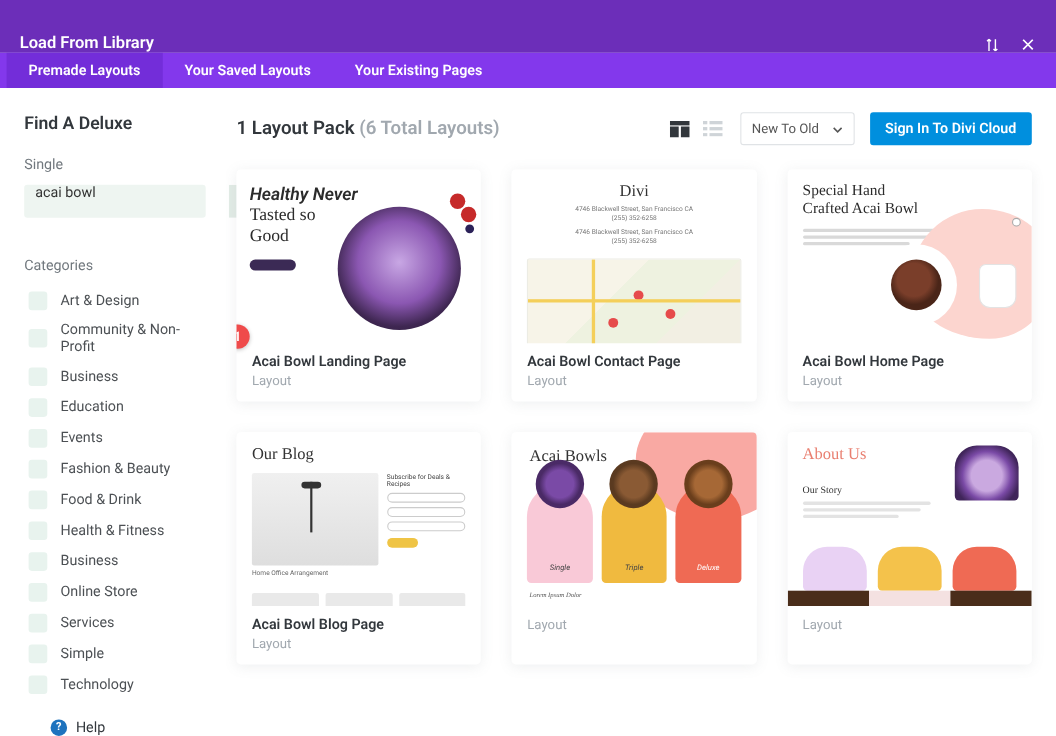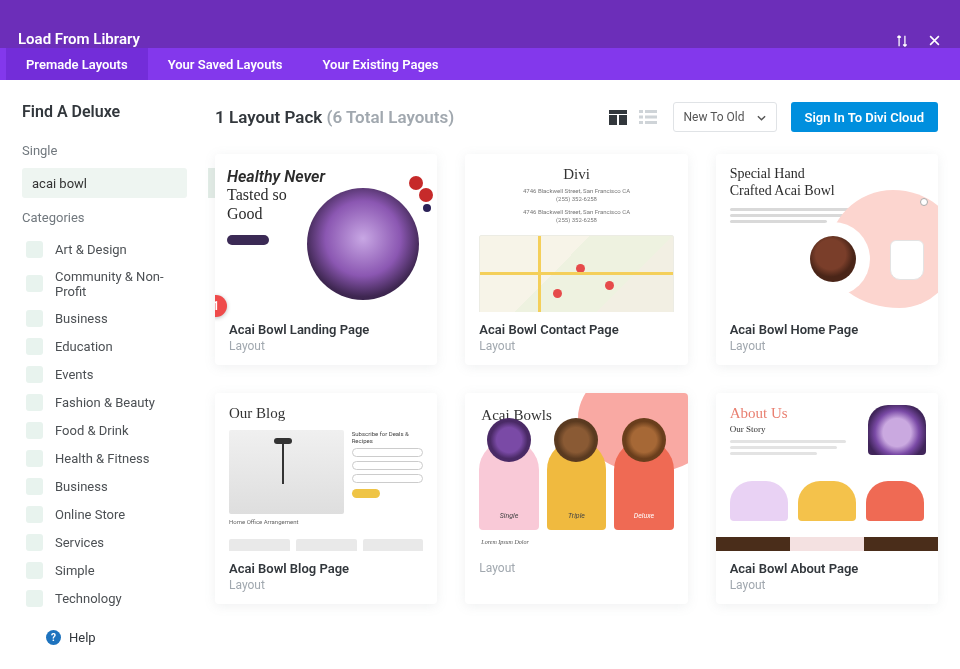--- a/index.html
+++ b/index.html
@@ -8,21 +8,21 @@
   .hdr-title{font-size:15px;font-weight:600}
   .hdr-icons{display:flex;align-items:center;gap:18px}
   .hdr-icons svg{display:block}
   .tabs{height:32px;background:#8338EC;display:flex;padding-left:6px}
   .tab{padding:0 20px;display:flex;align-items:center;color:#fff;font-size:13px;font-weight:600;cursor:pointer}
   .tab.active{background:#732DD9}
   .main{display:flex;height:593px}
   .sidebar{width:205px;padding:22px 18px 0 22px}
   .sb-title{font-size:16px;font-weight:600;color:#32373c;margin-bottom:22px}
   .sb-label{font-size:13px;color:#71787e;margin-bottom:10px}
-  .search-wrap{display:flex;align-items:center;background:#eef5f1;border-radius:3px;height:30px;margin-bottom:12px}
+  .search-wrap{display:flex;align-items:flex-start;background:#eef5f1;border-radius:3px;height:30px;margin-bottom:36px}
   .search-input{flex:1;border:none;background:transparent;padding:0 10px;outline:none;font-size:13px;color:#333}
   .filter-btn{font-size:12px;color:#6b7177;padding:0 10px;border-left:1px solid rgba(0,0,0,0);background:#e2ece6;height:100%;display:flex;align-items:center;border-radius:0 3px 3px 0}
   .cat-list{list-style:none;margin-top:6px}
   .cat-list li{display:flex;align-items:center;gap:12px;padding:5.5px 0;font-size:13px;color:#4c5054;cursor:pointer;margin-left:4px}
   .ck{width:17px;height:17px;background:#e8f3ee;border-radius:3px;flex:none}
   .help{display:flex;align-items:center;gap:8px;margin-top:18px;padding-left:24px;font-size:13px;color:#32373c}
   .help-ic{width:15px;height:15px;border-radius:50%;background:#1e73be;color:#fff;font-size:10px;font-weight:700;display:flex;align-items:center;justify-content:center}
   .content{flex:1;padding:22px 22px 0 10px;overflow:hidden}
   .toolbar{display:flex;align-items:center;justify-content:space-between;margin-bottom:22px}
   .crumb{font-size:17px;font-weight:600;color:#32373c}
@@ -86,21 +86,21 @@
   .t5 .arches{display:flex;gap:8px;padding:16px 14px 0;position:relative}
   .t5 .arch{flex:1;border-radius:30px 30px 4px 4px;height:90px;position:relative;display:flex;align-items:flex-end;justify-content:center;padding-bottom:10px;font-size:7px;color:#444;font-style:italic}
   .t5 .a1{background:#f9c9d7}.t5 .a2{background:#f0ba3f}.t5 .a3{background:#ef6a54;color:#fff}
   .t5 .arch:before{content:"";position:absolute;top:-22px;left:50%;transform:translateX(-50%);width:44px;height:44px;border-radius:50%;background:radial-gradient(circle,#fff 34%,#ddd 35% 38%,#fff 39%)}
   .t5 .arch.a1:before{background:radial-gradient(circle,#7a4aa6 0 40%,#4a2a66 60%)}
   .t5 .arch.a2:before{background:radial-gradient(circle,#8a5a34 0 40%,#5a3a20 60%)}
   .t5 .arch.a3:before{background:radial-gradient(circle,#a66836 0 40%,#6a3e1c 60%)}
   .t5 .tag{position:absolute;left:16px;bottom:6px;font-size:6px;color:#555;font-family:Georgia,serif;font-style:italic}
   .t6{padding:12px 14px;position:relative}
   .t6 .ttl{font-family:Georgia,serif;font-size:15px;color:#e97f70}
-  .t6 .sub{font-family:Georgia,serif;font-size:9px;margin-top:2px}
+  .t6 .sub{font-family:Georgia,serif;font-size:9px;margin-top:18px}
   .t6 .ll{margin-top:6px}
   .t6 .ll div{height:3px;background:#e3e3e3;margin:3px 0;border-radius:2px;width:60%}
   .t6 .photo{position:absolute;right:12px;top:12px;width:58px;height:50px;border-radius:20px 20px 4px 4px;background:radial-gradient(circle at 50% 55%,#caa9e0 0 35%,#7a4aa6 55%,#40255a 75%)}
   .t6 .arches{display:flex;gap:10px;margin-top:26px}
   .t6 .arches div{flex:1;height:40px;border-radius:22px 22px 4px 4px}
   .t6 .c1{background:#e9d2f4}.t6 .c2{background:#f4c24b}.t6 .c3{background:#ef6a54}
   .t6 .bottom{position:absolute;left:0;right:0;bottom:0;height:14px;display:flex}
   .t6 .bottom div{flex:1}
   .t6 .bf{background:#4a2d1a}.t6 .bm{background:#f4e1e1}
 </style>
@@ -339,19 +339,18 @@
               <div class="c2"></div>
               <div class="c3"></div>
             </div>
             <div class="bottom">
               <div class="bf"></div>
               <div class="bm"></div>
               <div class="bf"></div>
             </div>
           </div>
           <div class="card-meta">
-            <div class="card-title">Acai Bowl About Page</div>
             <div class="card-sub">Layout</div>
           </div>
         </div>
       </div>
   </section>
 </div>
 
 </body></html>

